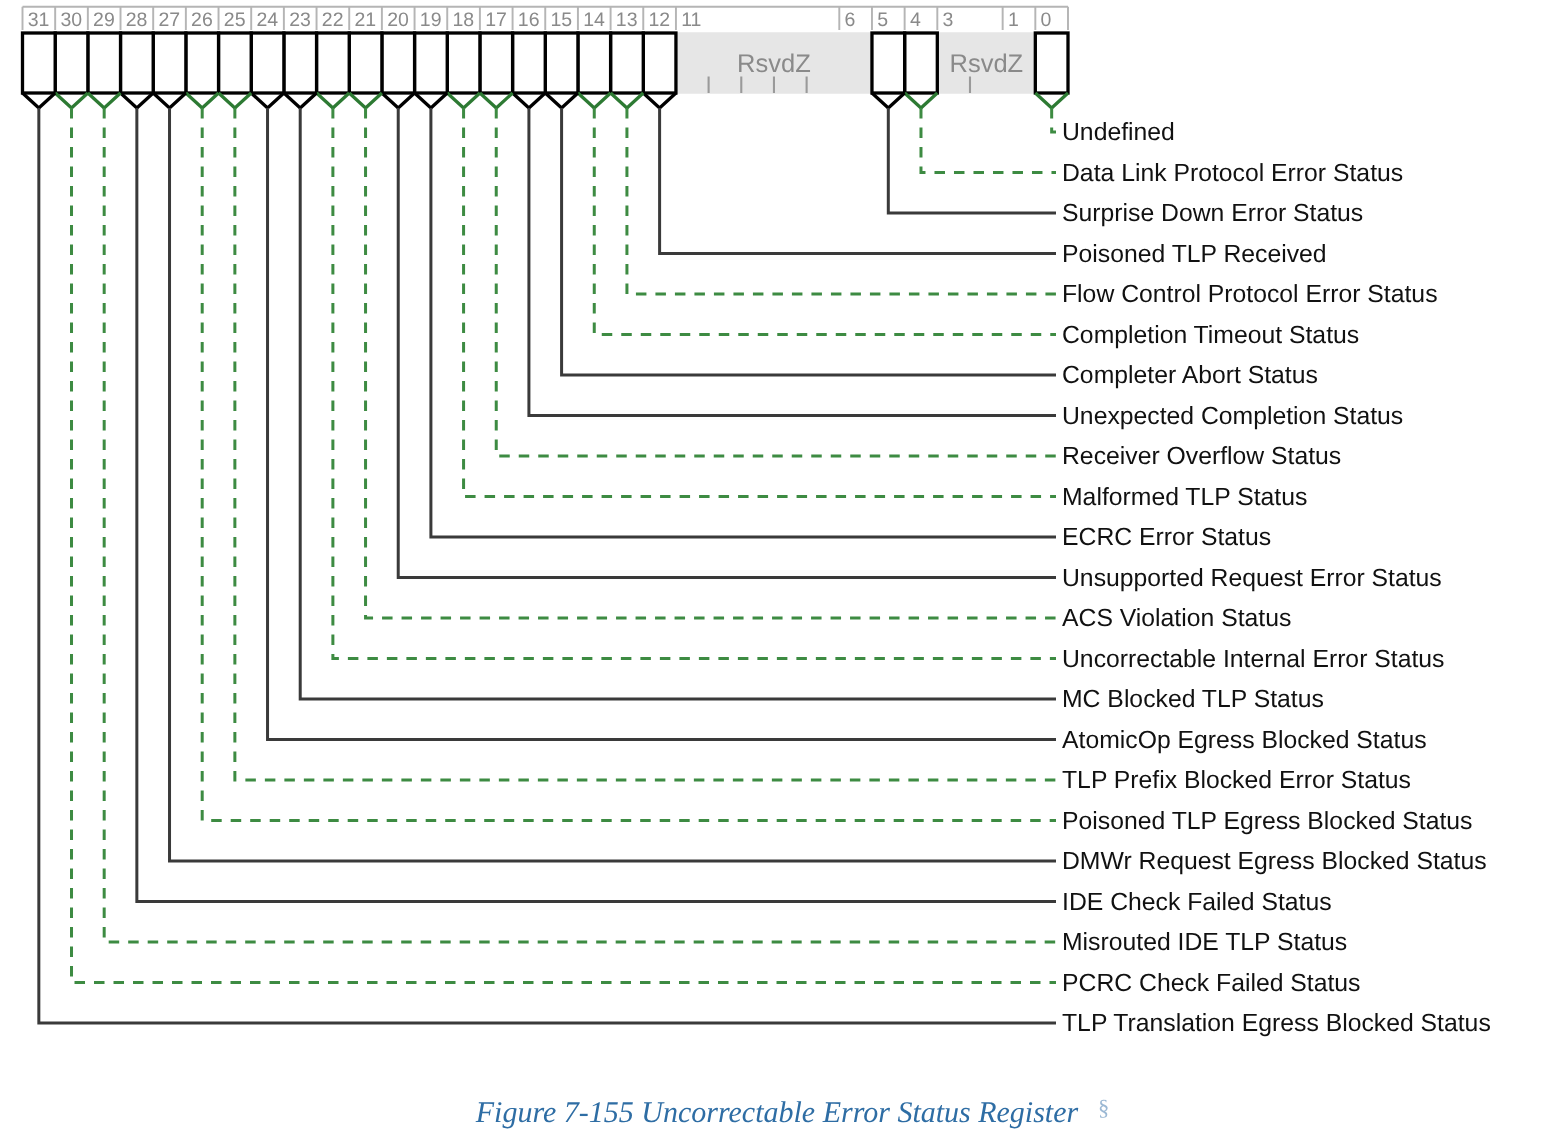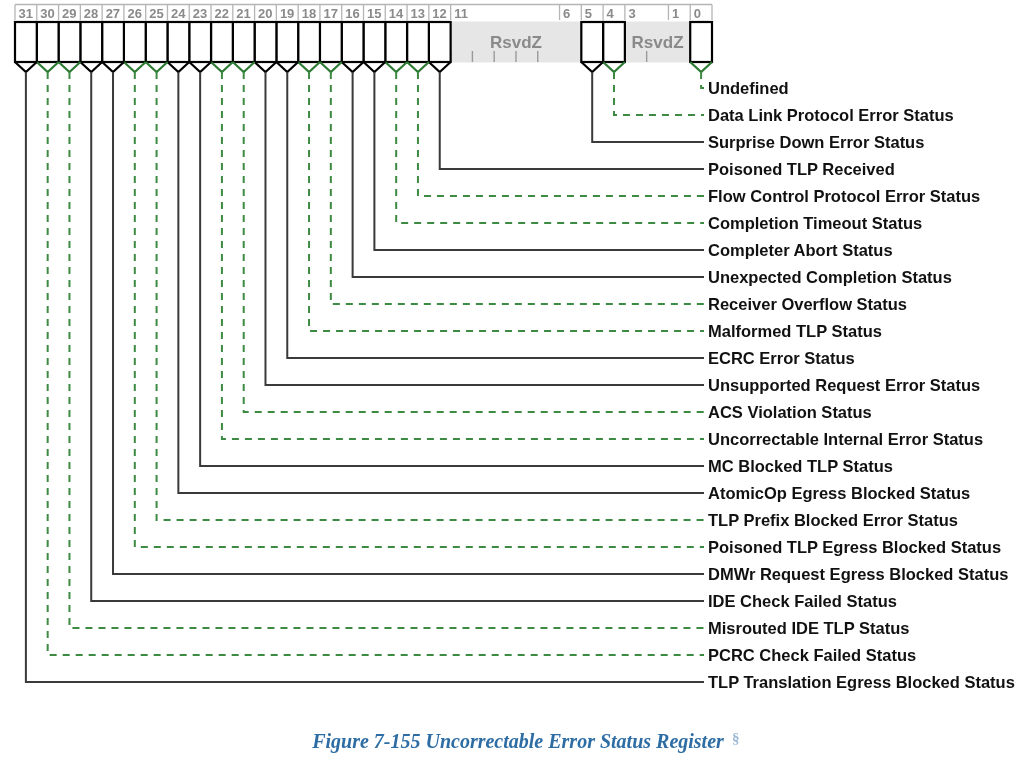--- a/index.html
+++ b/index.html
@@ -13,21 +13,20 @@
     font-family: "Liberation Sans", sans-serif;
     position: relative;
     overflow: hidden;
   }
   #figure-root {
     position: absolute;
     left: 0;
     top: 0;
     width: 926px;
     height: 760px;
-    font-weight: bold;
   }
   svg { display: block; }
 
   .bit-number {
     font-family: "Liberation Sans", sans-serif;
     font-size: 13px;
     fill: #8a8a8a;
   }
   .rsvdz-text {
     font-family: "Liberation Sans", sans-serif;

